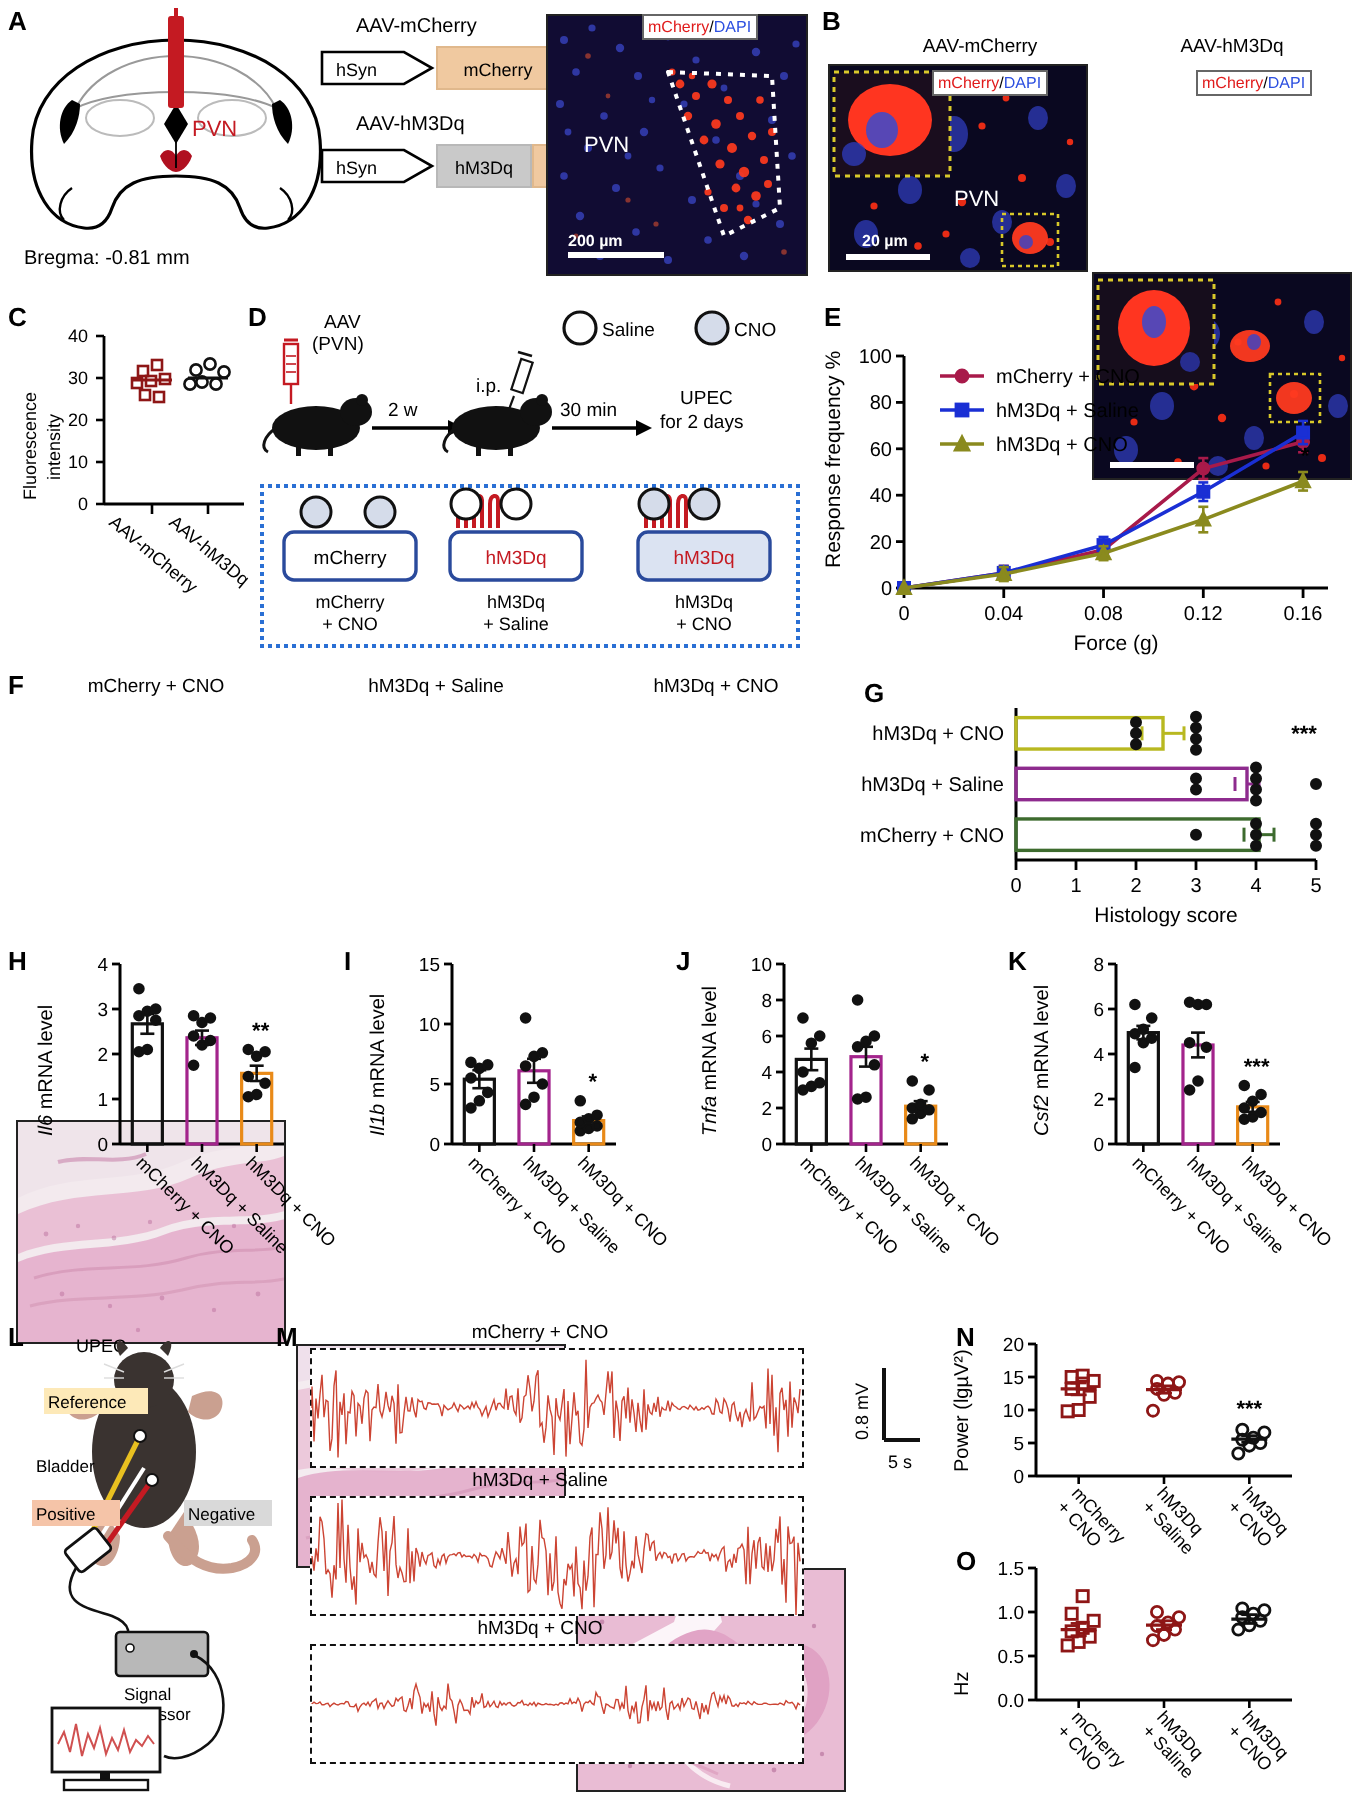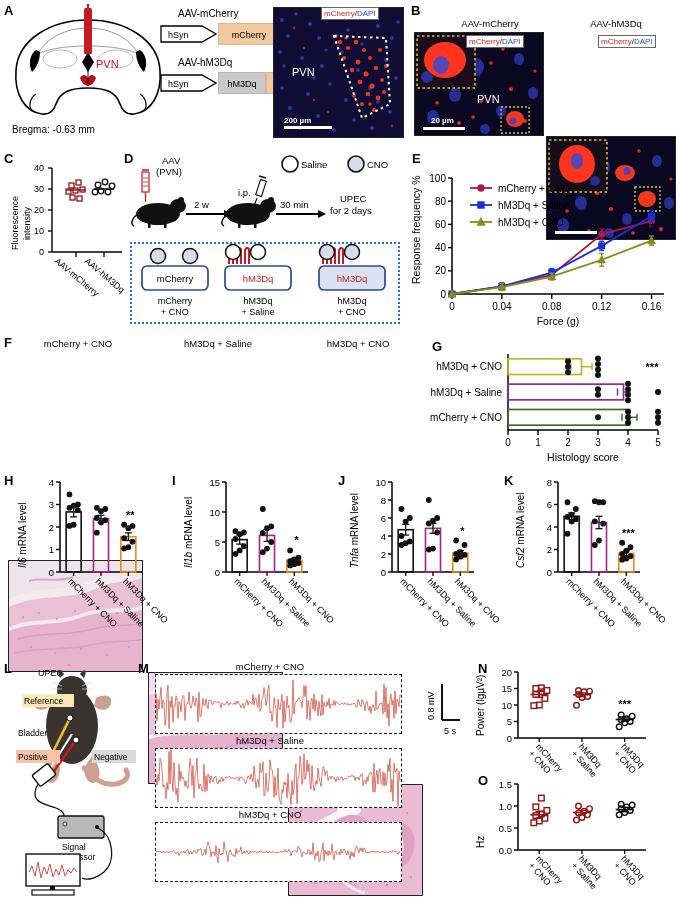--- a/index.html
+++ b/index.html
@@ -42,21 +42,21 @@
     <path d="M80 38 L86 48 L80 58 L74 48 Z" fill="#000"></path>
     <path d="M72 64 C74 60 78 60 80 64 C82 60 86 60 88 64 C86 70 82 72 80 72 C78 72 74 70 72 64 Z" fill="#b01020"></path>
     <path d="M28 80 C22 84 20 92 24 96" fill="none" stroke="#000" stroke-width="1.2"></path>
     <path d="M132 80 C138 84 140 92 136 96" fill="none" stroke="#000" stroke-width="1.2"></path>
     <line x1="80" y1="4" x2="80" y2="70" stroke="#000" stroke-width="0.9"></line>
     <rect x="76" y="-6" width="8" height="46" rx="1.5" fill="#c41a22"></rect>
     <line x1="80" y1="-10" x2="80" y2="-6" stroke="#c41a22" stroke-width="2"></line>
     <text x="88" y="54" font-size="11" fill="#c41a22" font-family="Liberation Sans, sans-serif">PVN</text>
   </svg>
 </div>
-<div class="axlab" style="position:absolute; left:12px; top:124px; font-size:10px;">Bregma: -0.63 mm</div>
+<div class="axlab" style="position:absolute; left:12px; top:124px; font-size:10px;">Bregma: -0.81 mm</div>
 
 <div class="panel" style="left:160px; top:8px;">
   <div class="ttl" style="text-align:left; padding-left:18px; font-size:10px;">AAV-mCherry</div>
   <div style="position:relative; height:26px; margin-top:4px;">
     <svg width="58" height="22" viewBox="0 0 58 22" style="position:absolute;left:0;top:0;">
       <path d="M1 3 L42 3 L56 11 L42 19 L1 19 Z" fill="#fff" stroke="#000" stroke-width="1.3"></path>
       <text x="8" y="15" font-size="9" font-family="Liberation Sans, sans-serif">hSyn</text>
     </svg>
     <div style="position:absolute; left:58px; top:0; width:62px; height:22px; background:#f0c9a0; border:1px solid #e0b88c; font-size:9px; text-align:center; line-height:22px;">mCherry</div>
   </div>

